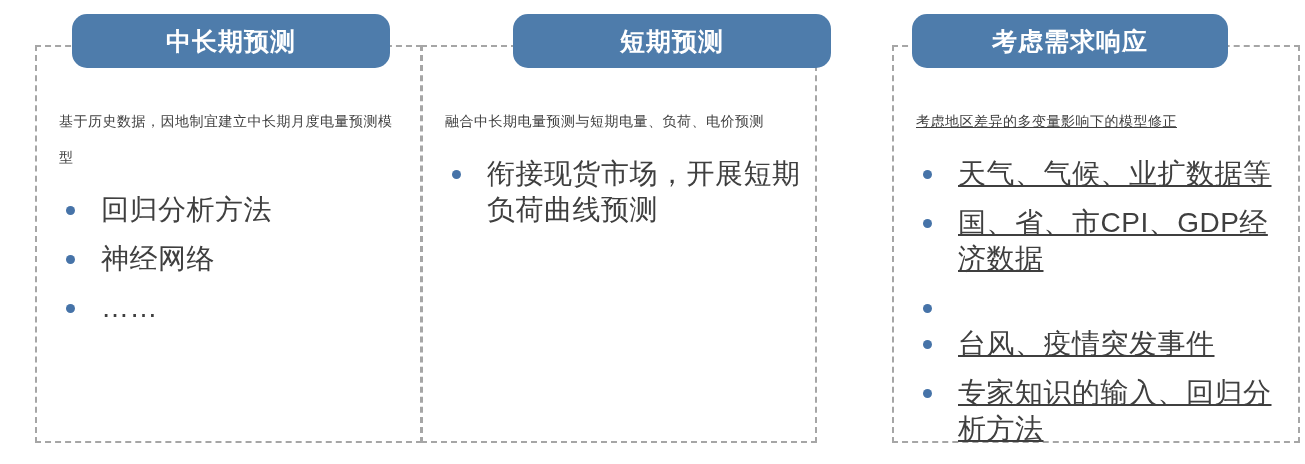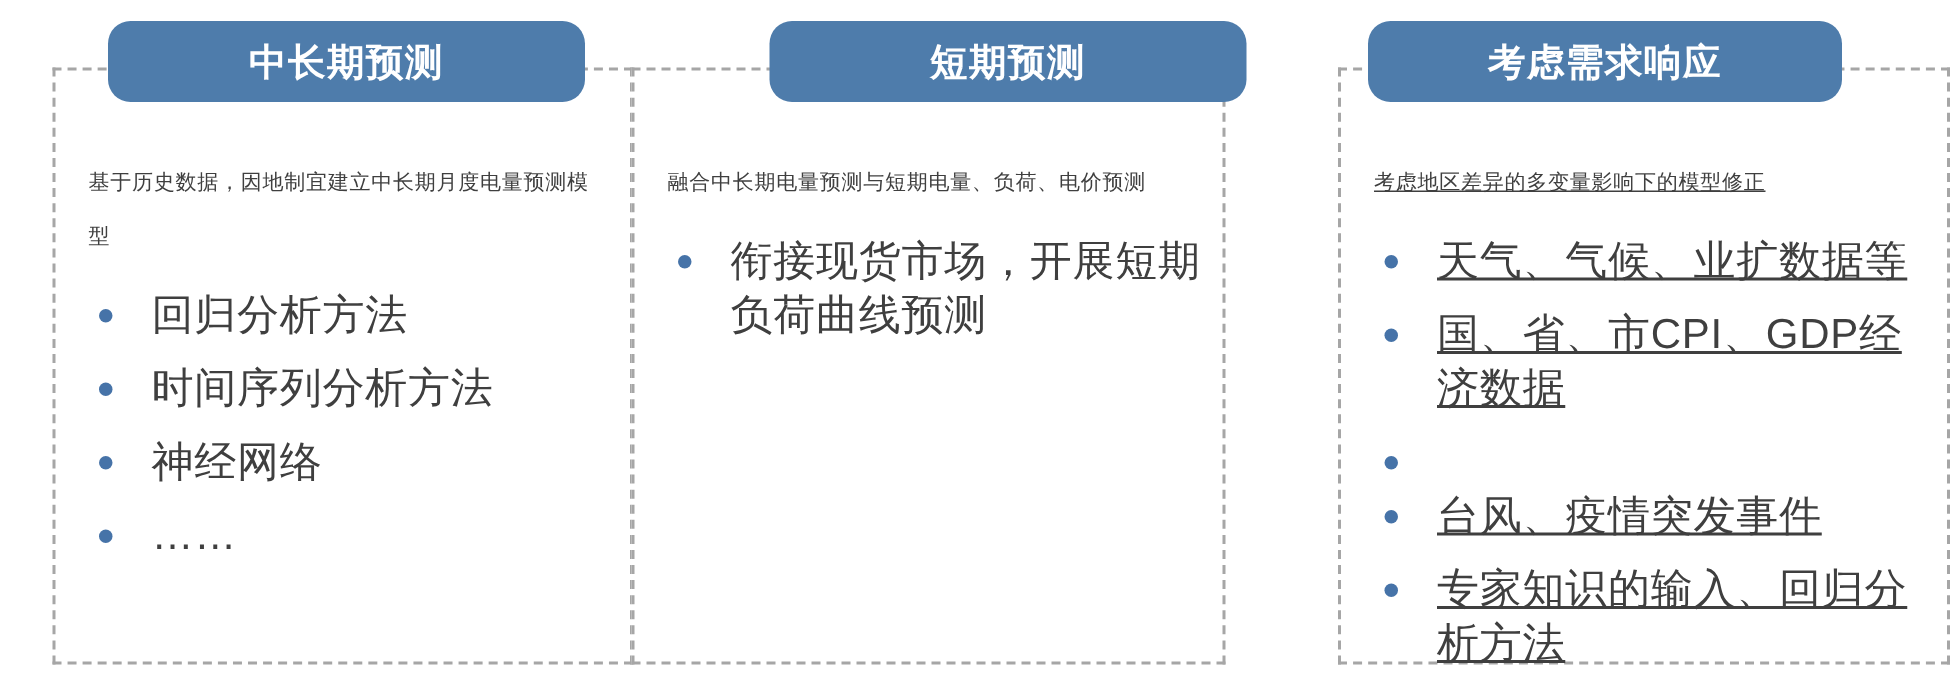--- a/index.html
+++ b/index.html
@@ -97,24 +97,20 @@
 
   <div class="card c1">
     <p class="desc">基于历史数据，因地制宜建立中长期月度电量预测模型</p>
     <ul class="bullets">
       <li class="bullet">
         <span class="dot"></span>
         <span>回归分析方法</span>
       </li>
       <li class="bullet">
         <span class="dot"></span>
-        <span>时间序列分析方法</span>
-      </li>
-      <li class="bullet">
-        <span class="dot"></span>
         <span>神经网络</span>
       </li>
       <li class="bullet">
         <span class="dot"></span>
         <span>……</span>
       </li>
     </ul>
   </div>
 
   <div class="card c2">

